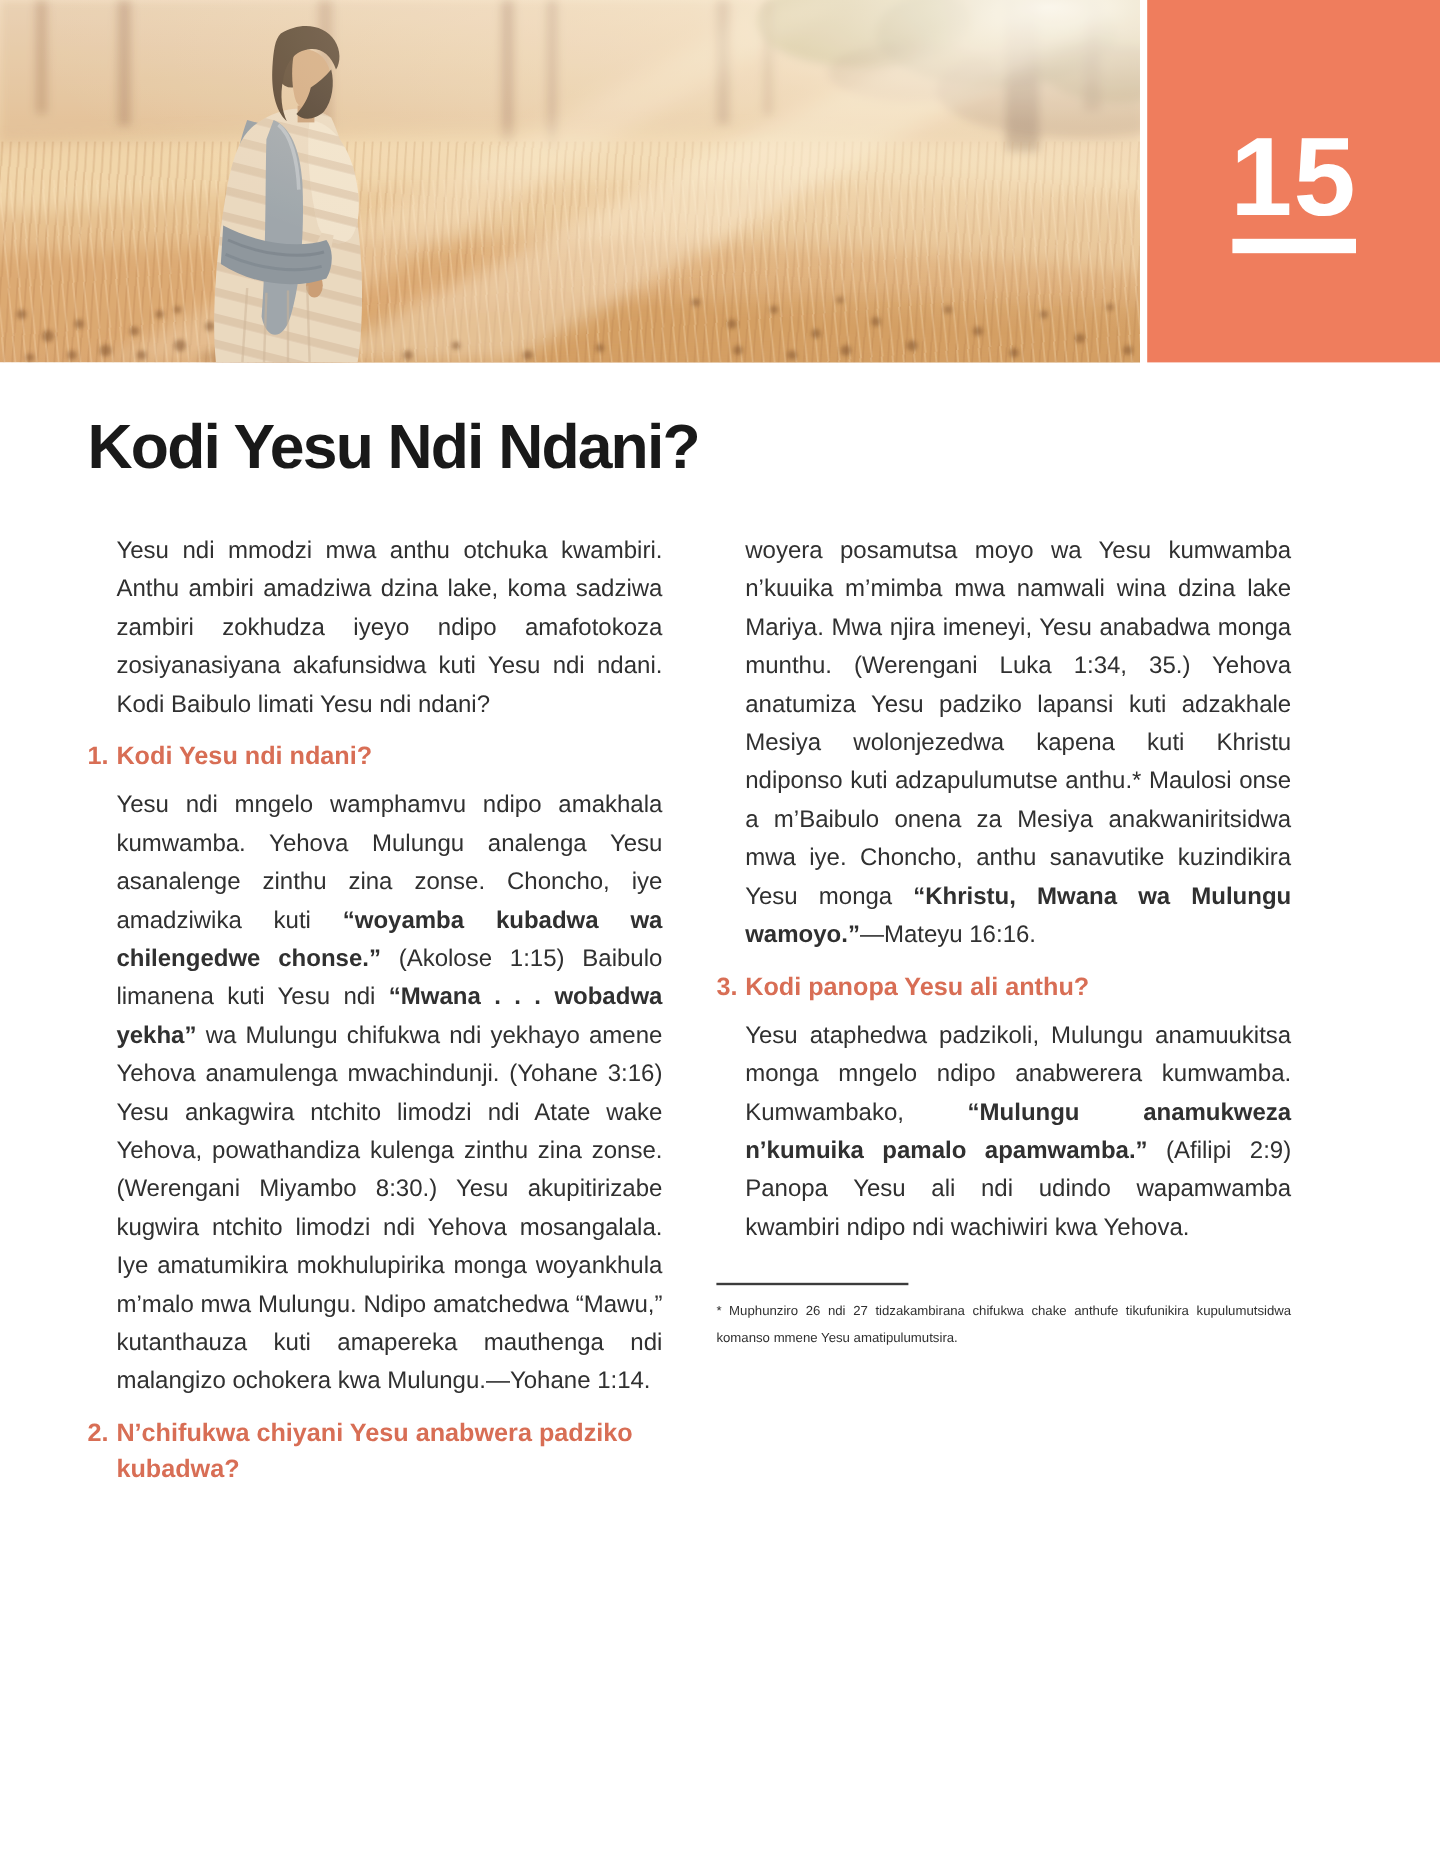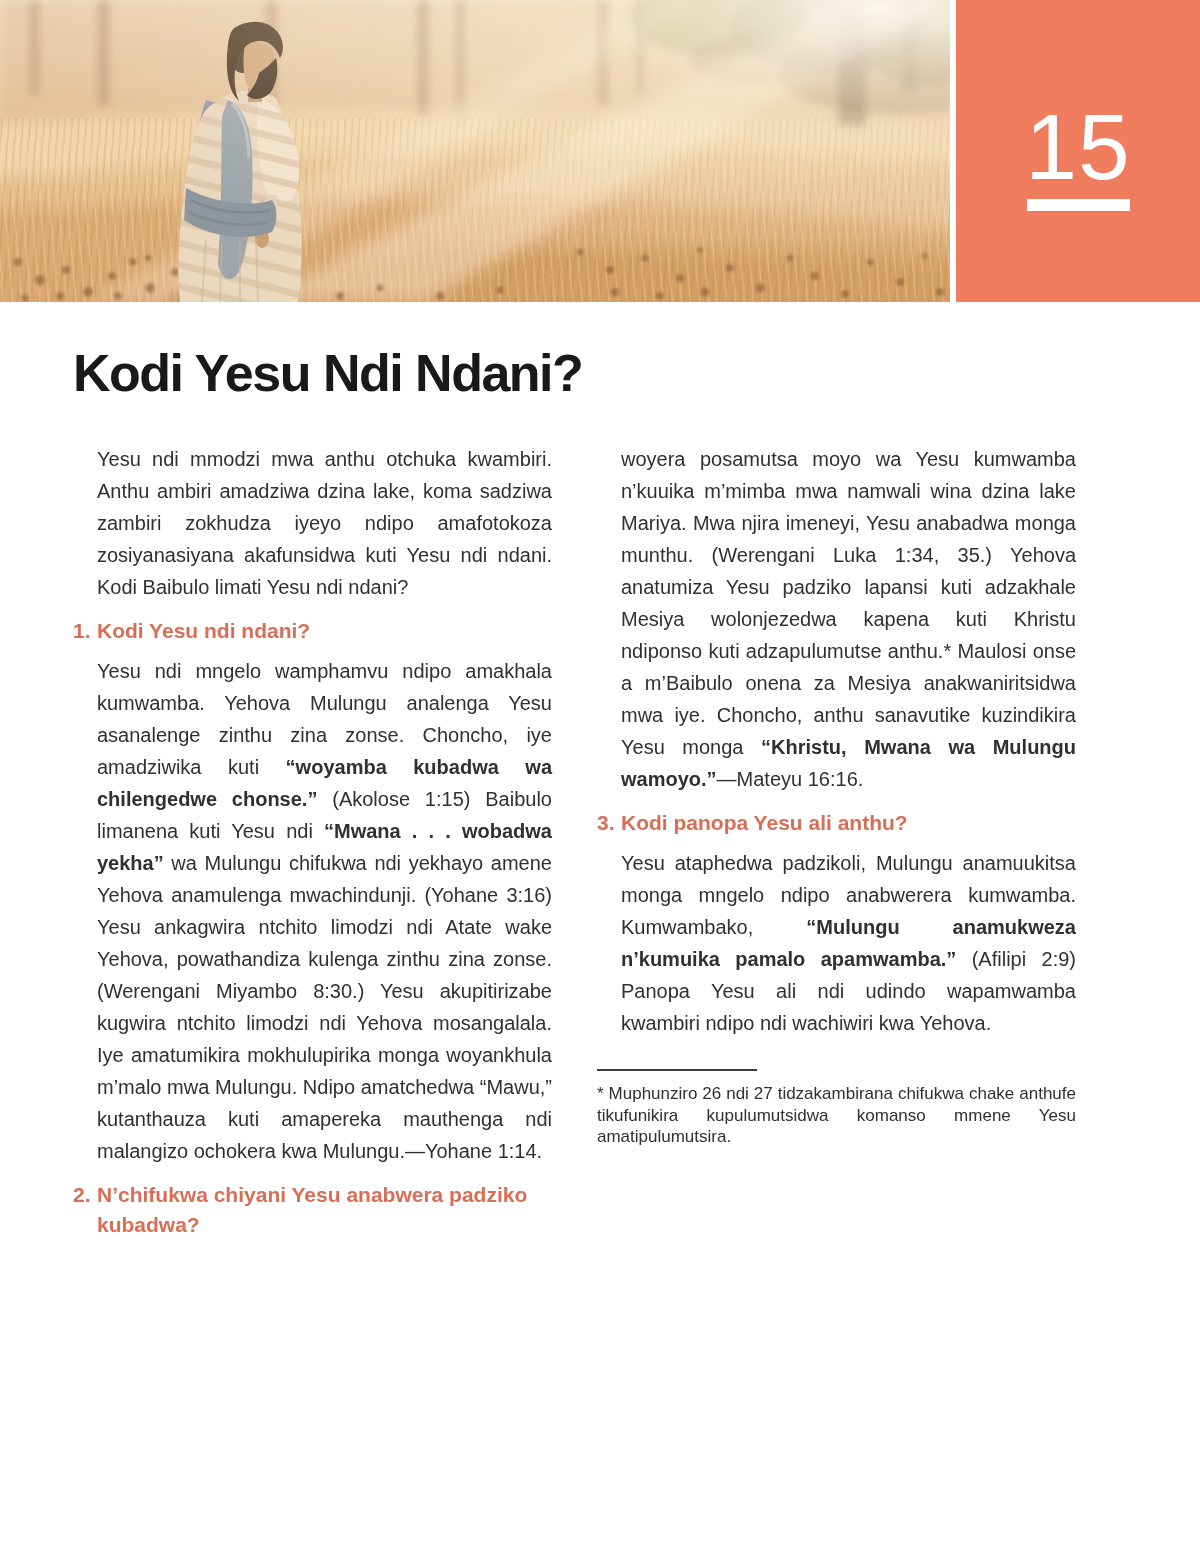--- a/index.html
+++ b/index.html
@@ -6,39 +6,39 @@
   body{font-family:"Liberation Sans","DejaVu Sans",sans-serif;}
   .page{position:relative;width:1200px;height:1543px;background:#fff;overflow:hidden;}
 
   
   .hero-photo{position:absolute;left:0;top:0;width:950px;height:302px;overflow:hidden;}
   .hero-photo svg{display:block;}
 
   
   .chapter-block{position:absolute;left:956px;top:0;width:244px;height:302px;
     background:var(--accent,#ef7d5d);display:flex;flex-direction:column;align-items:center;}
-  .chapter-number{margin-top:101px;font-size:93px;line-height:93px;font-weight:normal;color:#fff;letter-spacing:1px;}
+  .chapter-number{margin-top:101px;font-size:93px;line-height:93px;font-weight:bold;color:#fff;letter-spacing:1px;}
   .chapter-underline{margin-top:5px;width:103px;height:12px;background:#fff;}
 
   
   .title{position:absolute;left:73px;top:346px;margin:0;font-size:52px;line-height:1.05;
     font-weight:bold;color:var(--title,#191919);letter-spacing:-1.5px;white-space:nowrap;}
 
   
   .article{position:absolute;left:73px;top:443px;width:1025px;display:flex;gap:45px;}
   .col{width:479px;}
   .para{margin:0;padding-left:24px;font-size:20px;line-height:32px;color:var(--body,#303030);
     text-align:justify;hyphens:manual;}
   .bold{font-weight:bold;}
   .sec-head{display:flex;margin:13px 0 9px 0;font-size:21px;line-height:30px;font-weight:bold;
     color:var(--heading,#d86e55);}
   .sec-num{flex:0 0 24px;}
   .sec-title{flex:1;}
   .fn-rule{margin:30px 0 12px 0;width:160px;border-top:2px solid #3c3c3c;}
-  .footnote{margin:0;font-size:17px;line-height:21.5px;color:var(--body,#303030);text-align:justify;}
+  .footnote{margin:0;font-size:11px;line-height:21.5px;color:var(--body,#303030);text-align:justify;}
 </style>
 </head>
 <body>
 
 <div class="page">
 
   <div class="hero-photo">
     <svg viewBox="0 0 950 302" width="950" height="302" preserveAspectRatio="none">
       <defs>
         <linearGradient id="sky" x1="0" y1="0" x2="0" y2="1">

